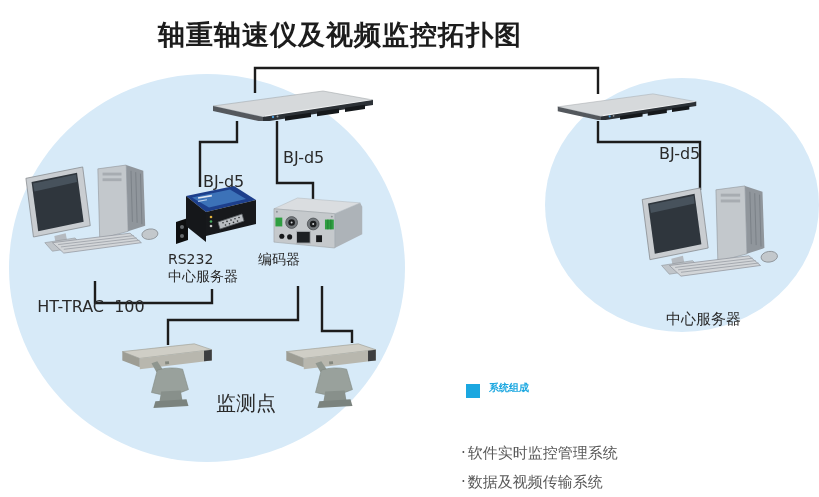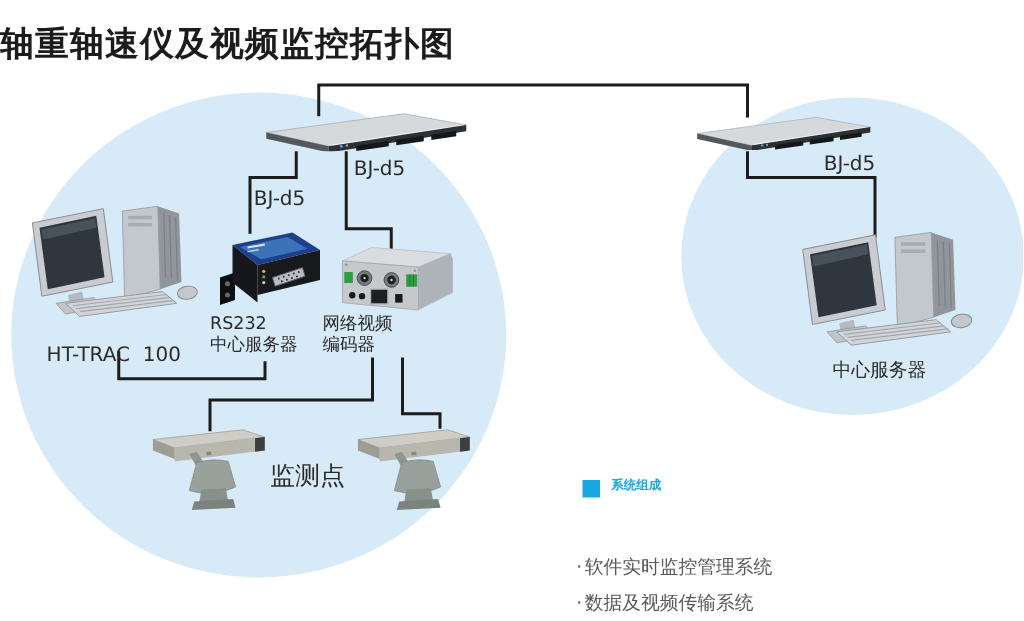--- a/index.html
+++ b/index.html
@@ -6,24 +6,24 @@
   .canvas{
     position:relative;width:819px;height:497px;overflow:hidden;
     font-family:"DejaVu Sans","Liberation Sans",sans-serif;
     background:#ffffff;
   }
   .zone{position:absolute;border-radius:50%;background:#d7eaf8;}
   .zone-left{left:9px;top:74px;width:396px;height:388px;}
   .zone-right{left:545px;top:78px;width:274px;height:254px;}
   .art{position:absolute;left:0;top:0;}
   .title{
-    position:absolute;left:0;top:17px;width:680px;
+    position:absolute;left:0;top:17px;width:680px;text-align:center;
     font-size:27px;font-weight:bold;color:#1c1c1c;letter-spacing:1px;
   }
-  .lbl{position:absolute;color:#2a2a2a;font-size:16px;white-space:pre;}
+  .lbl{position:absolute;color:#2a2a2a;font-size:16px;white-space:pre;margin-top:23px;}
   .lbl-2line{
     position:absolute;width:100px;text-align:left;color:#2a2a2a;
     font-size:14px;line-height:17px;
   }
   .lbl-ht{left:21px;top:274px;width:140px;text-align:center;font-size:16px;}
   .lbl-bj1{left:203px;top:149px;}
   .lbl-bj2{left:283px;top:125px;}
   .lbl-bj3{left:659px;top:121px;}
   .lbl-serial{left:168px;top:251px;}
   .lbl-encoder{left:258px;top:251px;}
@@ -165,21 +165,20 @@
   <div class="lbl lbl-bj3">BJ-d5</div>
 
   <div class="lbl lbl-ht">HT-TRAC  100</div>
 
   <div class="lbl-2line lbl-serial">
     <div>RS232</div>
     <div>中心服务器</div>
   </div>
 
   <div class="lbl-2line lbl-encoder">
-    <div>网络视频</div>
     <div>编码器</div>
   </div>
 
   <div class="lbl lbl-monitor">监测点</div>
   <div class="lbl lbl-center">中心服务器</div>
 
   <div class="comp-marker"></div>
   <div class="comp-heading">系统组成</div>
 
   <div class="comp-item ci1">

